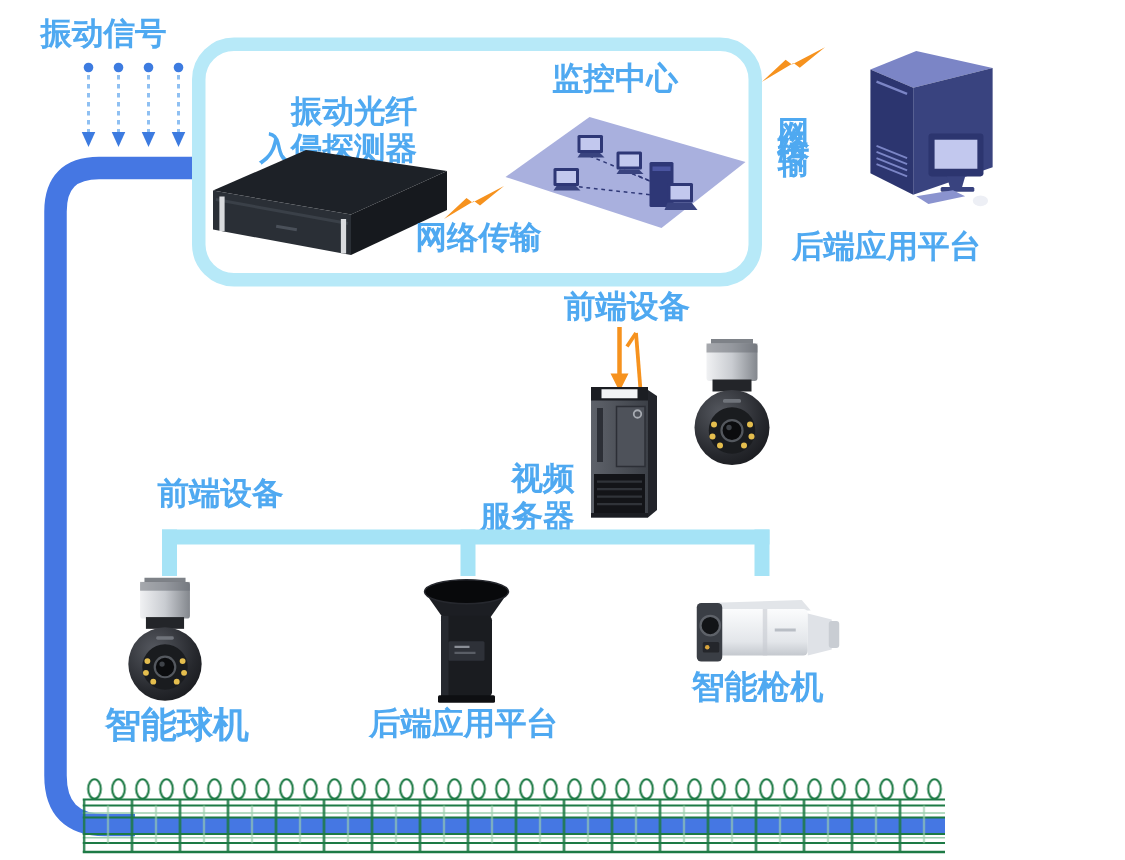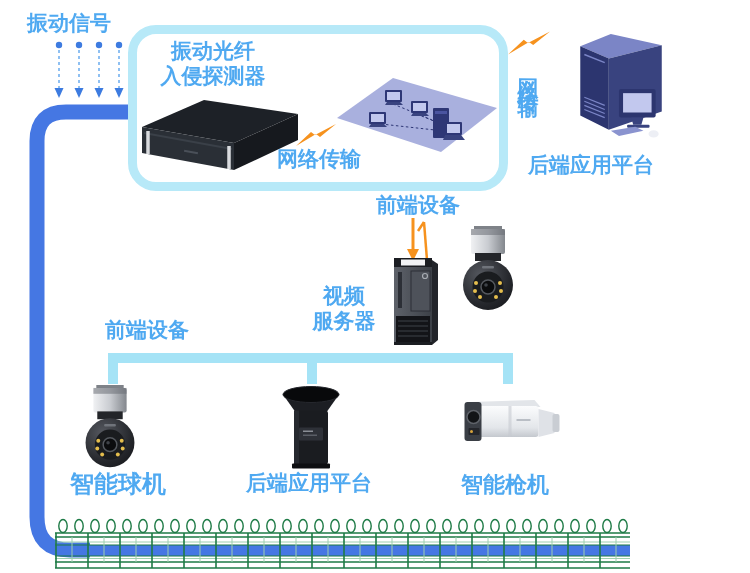--- a/index.html
+++ b/index.html
@@ -5,21 +5,21 @@
   html,body{margin:0;padding:0;background:#fff;}
   #stage{
     position:relative;width:750px;height:573px;background:#fff;overflow:hidden;
     font-family:"Liberation Sans",sans-serif;
   }
   .abs{position:absolute;}
   .lbl{
     position:absolute;color:#4FA9F1;font-weight:bold;font-size:21px;
     white-space:nowrap;line-height:1.2;text-align:right;
   }
-  .lbl-center{text-align:center;white-space:normal;line-height:25px;}
+  .lbl-center{white-space:normal;line-height:25px;margin-top:24px;}
   .vtext{
     position:absolute;color:#4FA9F1;font-weight:bold;font-size:21px;
     writing-mode:vertical-lr;text-orientation:upright;letter-spacing:6px;
   }
   .cyan-rect{
     position:absolute;left:128px;top:25px;width:380px;height:166px;
     border:9px solid #B7E9F8;border-radius:28px;box-sizing:border-box;background:#fff;
   }
   .bracket-bar{position:absolute;left:0;top:0;width:405px;height:10px;background:#A5E3F6;}
   .bracket-stub{position:absolute;top:0;width:10px;height:31px;background:#A5E3F6;}
@@ -112,20 +112,21 @@
   <svg class="abs" style="left:140px;top:97px" width="160" height="75" viewBox="0 0 160 75">
     <polygon points="2,30 64,3 158,17 94,46" fill="#1D2127"></polygon>
     <polygon points="2,30 94,46 94,73 2,56" fill="#2A2F36"></polygon>
     <polygon points="94,46 158,17 158,43 94,73" fill="#16191E"></polygon>
     <line x1="4" y1="36" x2="92" y2="52" stroke="#3A4048" stroke-width="2"></line>
     <line x1="8" y1="34" x2="8" y2="57" stroke="#D9DBDE" stroke-width="3.5"></line>
     <line x1="89" y1="49" x2="89" y2="72" stroke="#D9DBDE" stroke-width="3.5"></line>
     <rect x="44" y="54" width="14" height="2" fill="#4A5059" transform="rotate(10 51 55)"></rect>
   </svg>
 
+  <div class="lbl" style="left:368px;top:40px">监控中心</div>
 
   <svg class="abs" style="left:333px;top:72px" width="168" height="84" viewBox="0 0 168 84">
     <polygon points="4,46 60,6 164,36 108,80" fill="#A9B0DE"></polygon>
     <g stroke="#2E3776" stroke-width="1" stroke-dasharray="2.5,2.5">
       <line x1="60" y1="32" x2="104" y2="50"></line>
         <line x1="84" y1="42" x2="108" y2="52"></line>
         <line x1="48" y1="52" x2="102" y2="58"></line>
     </g>
     <use href="#mini-pc" x="52" y="18"></use>
     <use href="#mini-pc" x="78" y="29"></use>
@@ -234,21 +235,21 @@
     <rect x="18" y="9" width="62" height="31" rx="3" fill="url(#bodyWhite)"></rect>
     <rect x="50" y="9" width="3" height="31" fill="#C6CAD0" opacity="0.6"></rect>
     <rect x="58" y="22" width="14" height="2" fill="#B9BEC5"></rect>
     <polygon points="80,12 96,16 96,36 80,40" fill="#DFE2E7"></polygon>
     <rect x="94" y="17" width="7" height="18" rx="2" fill="#C9CDD3"></rect>
     <rect x="6" y="5" width="17" height="39" rx="3" fill="#3A3E45"></rect>
     <circle cx="15" cy="20" r="6.5" fill="#121417" stroke="#5E6269" stroke-width="1.5"></circle>
     <rect x="10" y="31" width="11" height="7" rx="1" fill="#24262B"></rect>
     <circle cx="13" cy="34.5" r="1.5" fill="#D8A43C"></circle>
   </svg>
-  <div class="lbl" style="left:461px;top:472px;font-size:22px">智能枪机</div>
+  <div class="lbl" style="left:461px;top:445px;font-size:22px">智能枪机</div>
 
   <svg class="abs" style="left:55px;top:514px" width="576" height="57" viewBox="0 0 576 57">
     <defs>
       <pattern id="loops" width="16" height="20" patternUnits="userSpaceOnUse">
         <ellipse cx="8" cy="12" rx="4.2" ry="6.5" fill="none" stroke="#1D7A45" stroke-width="1.4"></ellipse>
       </pattern>
       <pattern id="posts" width="32" height="57" patternUnits="userSpaceOnUse">
         <line x1="1" y1="19" x2="1" y2="54" stroke="#1D7A45" stroke-width="1.6"></line>
         <line x1="17" y1="23" x2="17" y2="48" stroke="#9CCFAE" stroke-width="1"></line>
       </pattern>

